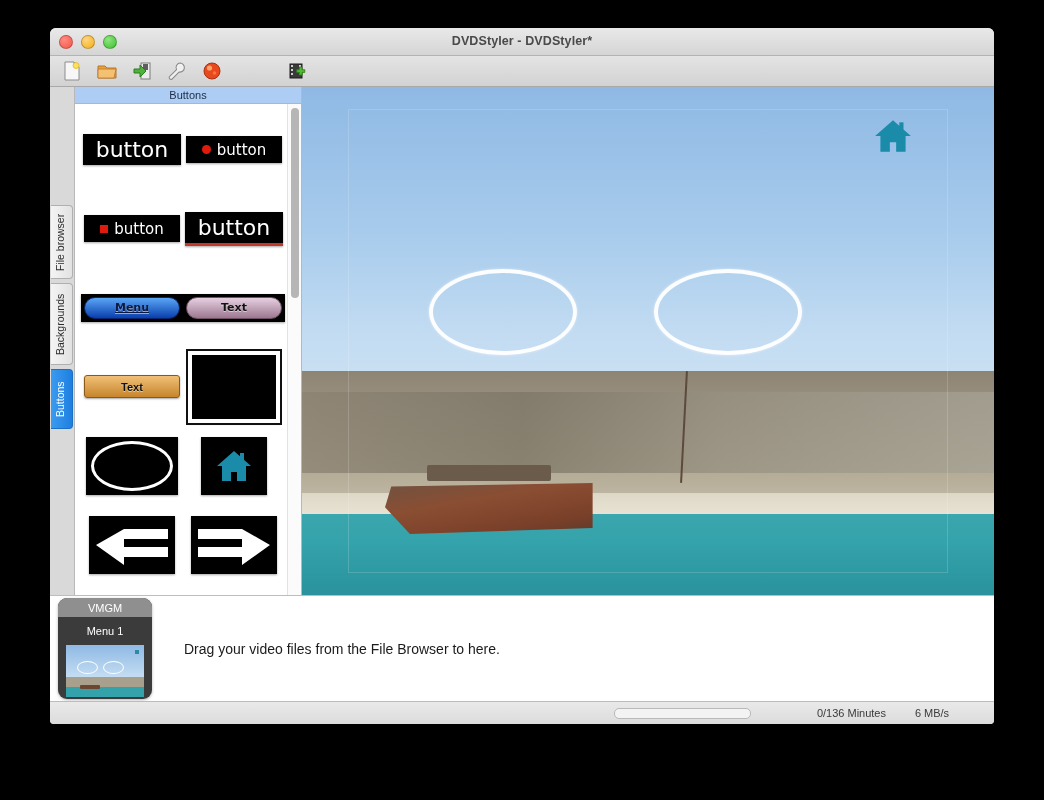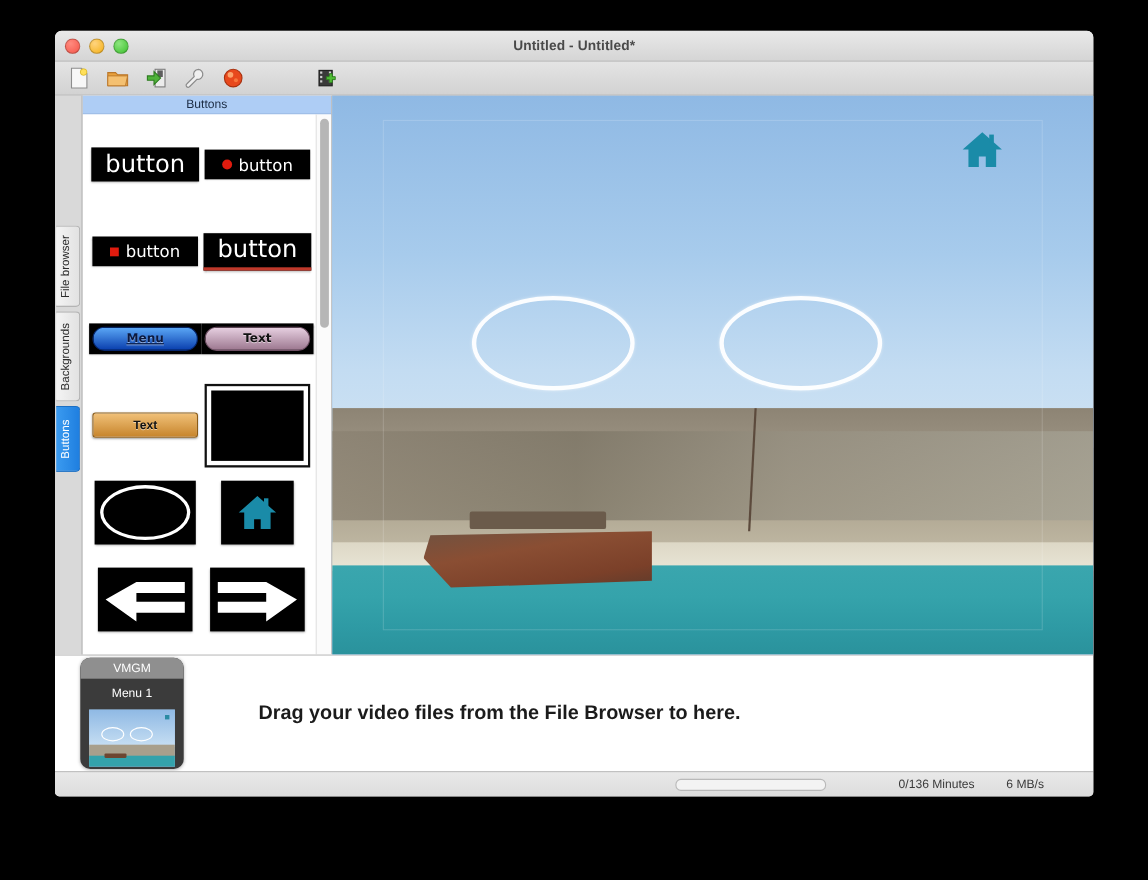--- a/index.html
+++ b/index.html
@@ -112,35 +112,35 @@
   .mast{position:absolute;left:55%;top:56%;width:2px;height:22%;
         background:#5c4a3c;transform:rotate(3deg);}
   .ellipse{position:absolute;border:4px solid rgba(255,255,255,.95);border-radius:50%;
            box-shadow:0 0 3px rgba(255,255,255,.5);}
   #menu-btn-1{left:127px;top:182px;width:140px;height:78px;}
   #menu-btn-2{left:352px;top:182px;width:140px;height:78px;}
   #home-icon-preview{position:absolute;left:570px;top:28px;width:42px;height:42px;}
 
   
   #dock{height:105px;flex:0 0 105px;background:#fff;border-top:1px solid #bdbdbd;
-        display:flex;align-items:center;padding-left:23px;}
+        display:flex;align-items:center;padding-left:8px;}
   #menu-card{width:94px;height:101px;background:#3b3b3b;border-radius:9px;
              display:flex;flex-direction:column;overflow:hidden;box-shadow:0 1px 3px rgba(0,0,0,.3);}
   #vmgm-bar{height:19px;background:#8f8f8f;color:#fff;font-size:11px;
             display:flex;align-items:center;justify-content:center;}
   #menu-name{height:28px;color:#fff;font-size:11px;display:flex;align-items:center;justify-content:center;}
   #menu-thumb{margin:0 auto;width:78px;height:52px;position:relative;overflow:hidden;background:#9cc3e8;}
   .mt-sky{position:absolute;left:0;right:0;top:0;height:66%;
           background:linear-gradient(#8fb9e4,#c7dff3);}
   .mt-land{position:absolute;left:0;right:0;top:62%;height:20%;background:#a89f8c;}
   .mt-sea{position:absolute;left:0;right:0;top:80%;bottom:0;background:#34a2ab;}
   .mt-wreck{position:absolute;left:18%;top:76%;width:26%;height:9%;background:#6d4631;border-radius:1px;}
   .mt-ell{position:absolute;top:30%;width:19px;height:11px;border:1.3px solid #fff;border-radius:50%;}
   .mt-dot{position:absolute;right:5px;top:5px;width:4px;height:4px;background:#2b8ba3;}
-  #dock-hint{margin-left:68px;font-size:18px;color:#1b1b1b;font-weight:bold;}
+  #dock-hint{margin-left:32px;font-size:14px;color:#1b1b1b;}
 
   
   #statusbar{height:22px;flex:0 0 22px;background:linear-gradient(#e9e9e9,#dcdcdc);
              border-top:1px solid #bcbcbc;display:flex;align-items:center;
              justify-content:flex-end;padding-right:16px;gap:0;font-size:11px;color:#3a3a3a;}
   #disc-progress{width:135px;height:9px;border:1px solid #b9b9b9;border-radius:5px;
                  background:#f3f3f3;overflow:hidden;}
   #disc-progress>i{display:block;height:100%;background:#9fc8f0;}
   #status-minutes{width:135px;text-align:right;}
   #status-rate{width:92px;text-align:center;}
@@ -149,21 +149,21 @@
 <body>
 
 <div id="app-window">
 
   <div id="titlebar">
     <div class="lights">
       <span class="light lt-close"></span>
       <span class="light lt-min"></span>
       <span class="light lt-max"></span>
     </div>
-    <div id="window-title">Untitled - Untitled*</div>
+    <div id="window-title">DVDStyler - DVDStyler*</div>
   </div>
 
   <div id="toolbar">
 
     <div class="tbtn">
       <svg width="22" height="22" viewBox="0 0 22 22">
         <path d="M4 2h9l5 5v13H4z" fill="#f7f7f7" stroke="#8d8d8d" stroke-width="1"></path>
         <path d="M13 2l5 5h-5z" fill="#dcdcdc" stroke="#8d8d8d" stroke-width=".8"></path>
         <circle cx="15" cy="5.5" r="3" fill="#ffe05a" stroke="#d8b31c" stroke-width=".7"></circle>
       </svg>

